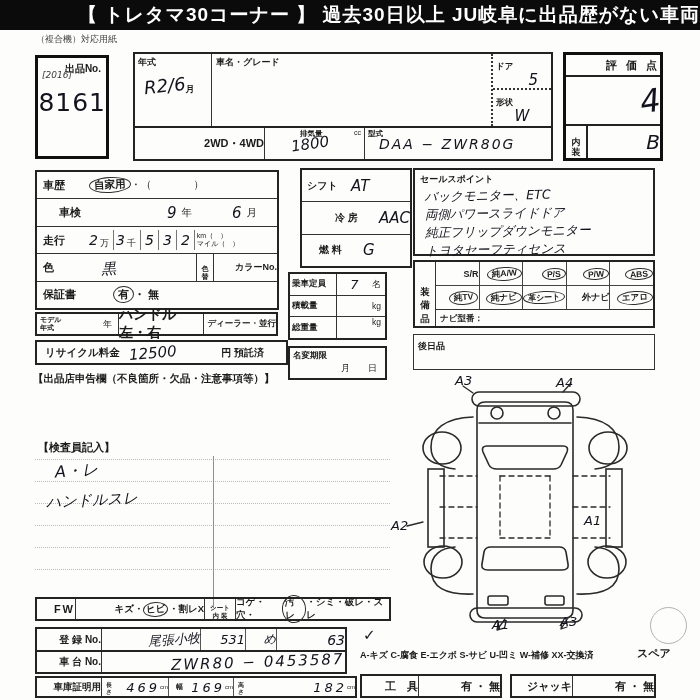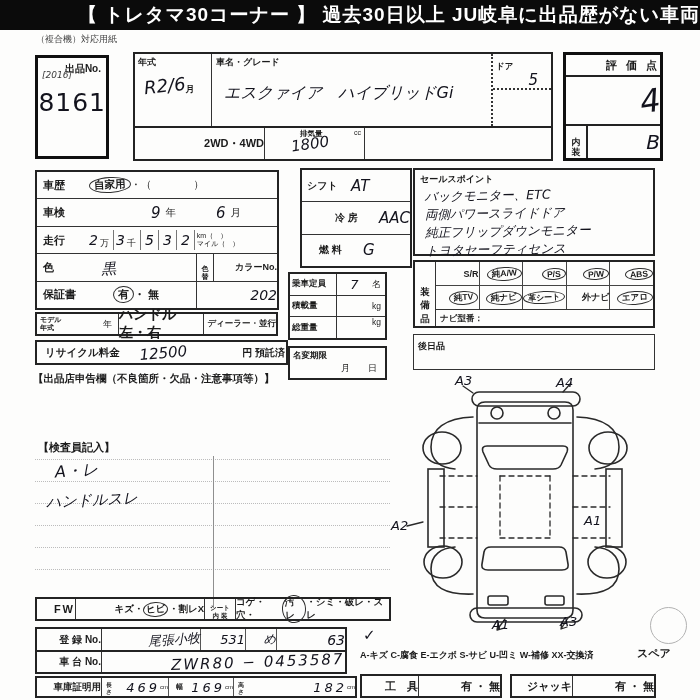--- a/index.html
+++ b/index.html
@@ -38,36 +38,43 @@
   </div>
 
   <div class="abs bx" style="left:133px;top:52px;width:420px;height:109px;">
     <div class="flex" style="height:72px;">
       <div style="width:77px;border-right:1.5px solid #333;box-sizing:border-box;padding:2px 3px;">
         <div style="font-size:9px;font-weight:bold;">年式</div>
         <div style="padding:6px 0 0 6px;"><span class="hw" style="font-size:18px;transform:rotate(-6deg);display:inline-block;">R2/6</span><span style="font-size:9px;font-weight:bold;">月</span></div>
       </div>
       <div style="flex:1;padding:2px 4px;">
         <div style="font-size:9px;font-weight:bold;">車名・グレード</div>
-        <div class="hw" style="font-size:16px;padding:14px 0 0 8px;">エスクァイア　ハイブリッドGi</div>
       </div>
       <div class="col" style="width:60px;border-left:2px dotted #333;box-sizing:border-box;">
         <div style="height:36px;border-bottom:2px dotted #333;box-sizing:border-box;padding:1px 3px;">
           <span style="font-size:8.5px;font-weight:bold;">ドア</span>
           <div class="hw" style="font-size:15px;text-align:right;padding-right:10px;margin-top:-2px;">5</div>
+        </div>
+        <div style="flex:1;padding:1px 3px;">
+          <span style="font-size:8.5px;font-weight:bold;">形状</span>
+          <div class="hw" style="font-size:15px;text-align:center;margin-top:-2px;">W</div>
         </div>
       </div>
     </div>
     <div class="flex" style="height:33px;border-top:2px solid #222;box-sizing:border-box;">
       <div class="ctr" style="width:130px;border-right:1.5px solid #333;box-sizing:border-box;font-size:11px;font-weight:bold;">2WD・4WD</div>
       <div style="width:100px;border-right:1.5px solid #333;box-sizing:border-box;position:relative;">
         <span class="abs" style="left:3px;top:1px;font-size:7.5px;font-weight:bold;padding-left:32px;">排気量</span>
         <span class="abs" style="right:3px;top:1px;font-size:7px;">cc</span>
         <span class="abs hw" style="left:26px;top:7px;font-size:15px;transform:rotate(-8deg);">1800</span>
       </div>
+      <div style="flex:1;position:relative;">
+        <span class="abs" style="left:3px;top:1px;font-size:7.5px;font-weight:bold;">型式</span>
+        <span class="abs hw" style="left:14px;top:8px;font-size:14px;letter-spacing:2px;">DAA − ZWR80G</span>
+      </div>
     </div>
   </div>
 
   <div class="abs bx3 col" style="left:563px;top:52px;width:100px;height:109px;">
     <div class="ctr" style="height:20px;border-bottom:2px solid #222;font-size:11px;font-weight:bold;letter-spacing:3px;">評 価 点</div>
     <div class="ctr" style="flex:1;">
         <span class="hw" style="font-size:32px;transform:rotate(-8deg);">4</span>
       </div>
     <div class="flex" style="height:32px;border-top:2px solid #222;">
       <div class="col ctr" style="width:20px;border-right:2px solid #222;font-size:9px;font-weight:bold;line-height:1.1;">
@@ -80,21 +87,21 @@
     </div>
   </div>
 
   <div class="abs bx col" style="left:35px;top:170px;width:244px;height:140px;">
     <div class="flex" style="flex:1;align-items:center;">
       <span class="b" style="width:46px;padding-left:6px;font-size:11px;">車歴</span>
       <span class="circ b" style="font-size:10.5px;">自家用</span>
       <span style="font-size:10.5px;">・（　　　　）</span>
     </div>
     <div class="flex" style="flex:1;align-items:center;border-top:1.5px solid #333;">
-      <span class="b" style="width:46px;padding-left:6px;font-size:11px;">車検</span>
+      <span class="b" style="width:46px;padding-left:6px;font-size:11px;margin-left:16px;">車検</span>
       <span class="hw" style="margin-left:62px;font-size:15px;">9</span>
       <span style="margin-left:5px;font-size:10.5px;">年</span>
       <span class="hw" style="margin-left:40px;font-size:15px;">6</span>
       <span style="margin-left:5px;font-size:10.5px;">月</span>
     </div>
     <div class="flex" style="flex:1;align-items:center;border-top:1.5px solid #333;">
       <span class="b" style="width:38px;padding-left:6px;font-size:11px;">走行</span>
       <span class="hw" style="font-size:14px;margin-left:8px;">2</span>
       <span style="font-size:9px;margin:6px 2px 0 2px;">万</span>
       <span class="tick"></span>
@@ -119,23 +126,20 @@
         <span>色</span>
           <span>替</span>
       </span>
       <span class="ctr b" style="width:64px;border-left:1.5px solid #333;box-sizing:border-box;font-size:9px;">カラーNo.</span>
     </div>
     <div class="flex" style="flex:1;align-items:stretch;border-top:1.5px solid #333;">
       <span class="b" style="width:52px;padding-left:6px;font-size:11px;align-self:center;">保証書</span>
       <span style="flex:1;align-self:center;padding-left:18px;font-size:11px;font-weight:bold;">
         <span class="circ">有</span><span>・ 無</span>
       </span>
-      <span class="ctr" style="width:81px;border-left:1.5px solid #333;box-sizing:border-box;">
-          <span class="hw" style="font-size:14px;">202</span>
-        </span>
     </div>
   </div>
 
   <div class="abs bx col" style="left:300px;top:168px;width:112px;height:100px;">
     <div class="flex" style="flex:1;align-items:center;">
       <span class="b" style="width:44px;padding-left:5px;font-size:10px;">シフト</span>
       <span class="hw" style="font-size:15px;">AT</span>
     </div>
     <div class="flex" style="flex:1;align-items:center;border-top:1.5px solid #333;padding-left:28px;">
       <span class="b" style="width:44px;padding-left:5px;font-size:10px;">冷 房</span>
@@ -233,21 +237,21 @@
       </span>
       <span style="flex:1;text-align:right;padding-right:6px;font-size:9px;">年</span>
     </div>
     <div class="ctr b" style="width:84px;border-right:1.2px solid #333;font-size:14px;">ハンドル 左・右</div>
     <div class="ctr b" style="flex:1;font-size:8.5px;">ディーラー・並行</div>
   </div>
 
   <div class="abs bx flex" style="left:35px;top:340px;width:253px;height:25px;align-items:center;">
     <span class="b" style="font-size:10.5px;padding-left:8px;">リサイクル料金</span>
     <span class="hw" style="flex:1;text-align:center;font-size:15px;transform:rotate(-5deg);">12500</span>
-    <span class="b" style="font-size:10px;padding-right:1px;margin-left:36px;">円 預託済</span>
+    <span class="b" style="font-size:10px;padding-right:22px;margin-left:36px;">円 預託済</span>
   </div>
 
   <div class="abs b" style="left:33px;top:372px;font-size:10.5px;">【出品店申告欄（不良箇所・欠品・注意事項等）】</div>
 
   <div class="abs b" style="left:38px;top:440px;font-size:11px;">【検査員記入】</div>
   <div class="dot" style="top:459px;"></div>
   <div class="dot" style="top:481px;"></div>
   <div class="dot" style="top:503px;"></div>
   <div class="dot" style="top:525px;"></div>
   <div class="dot" style="top:547px;"></div>

